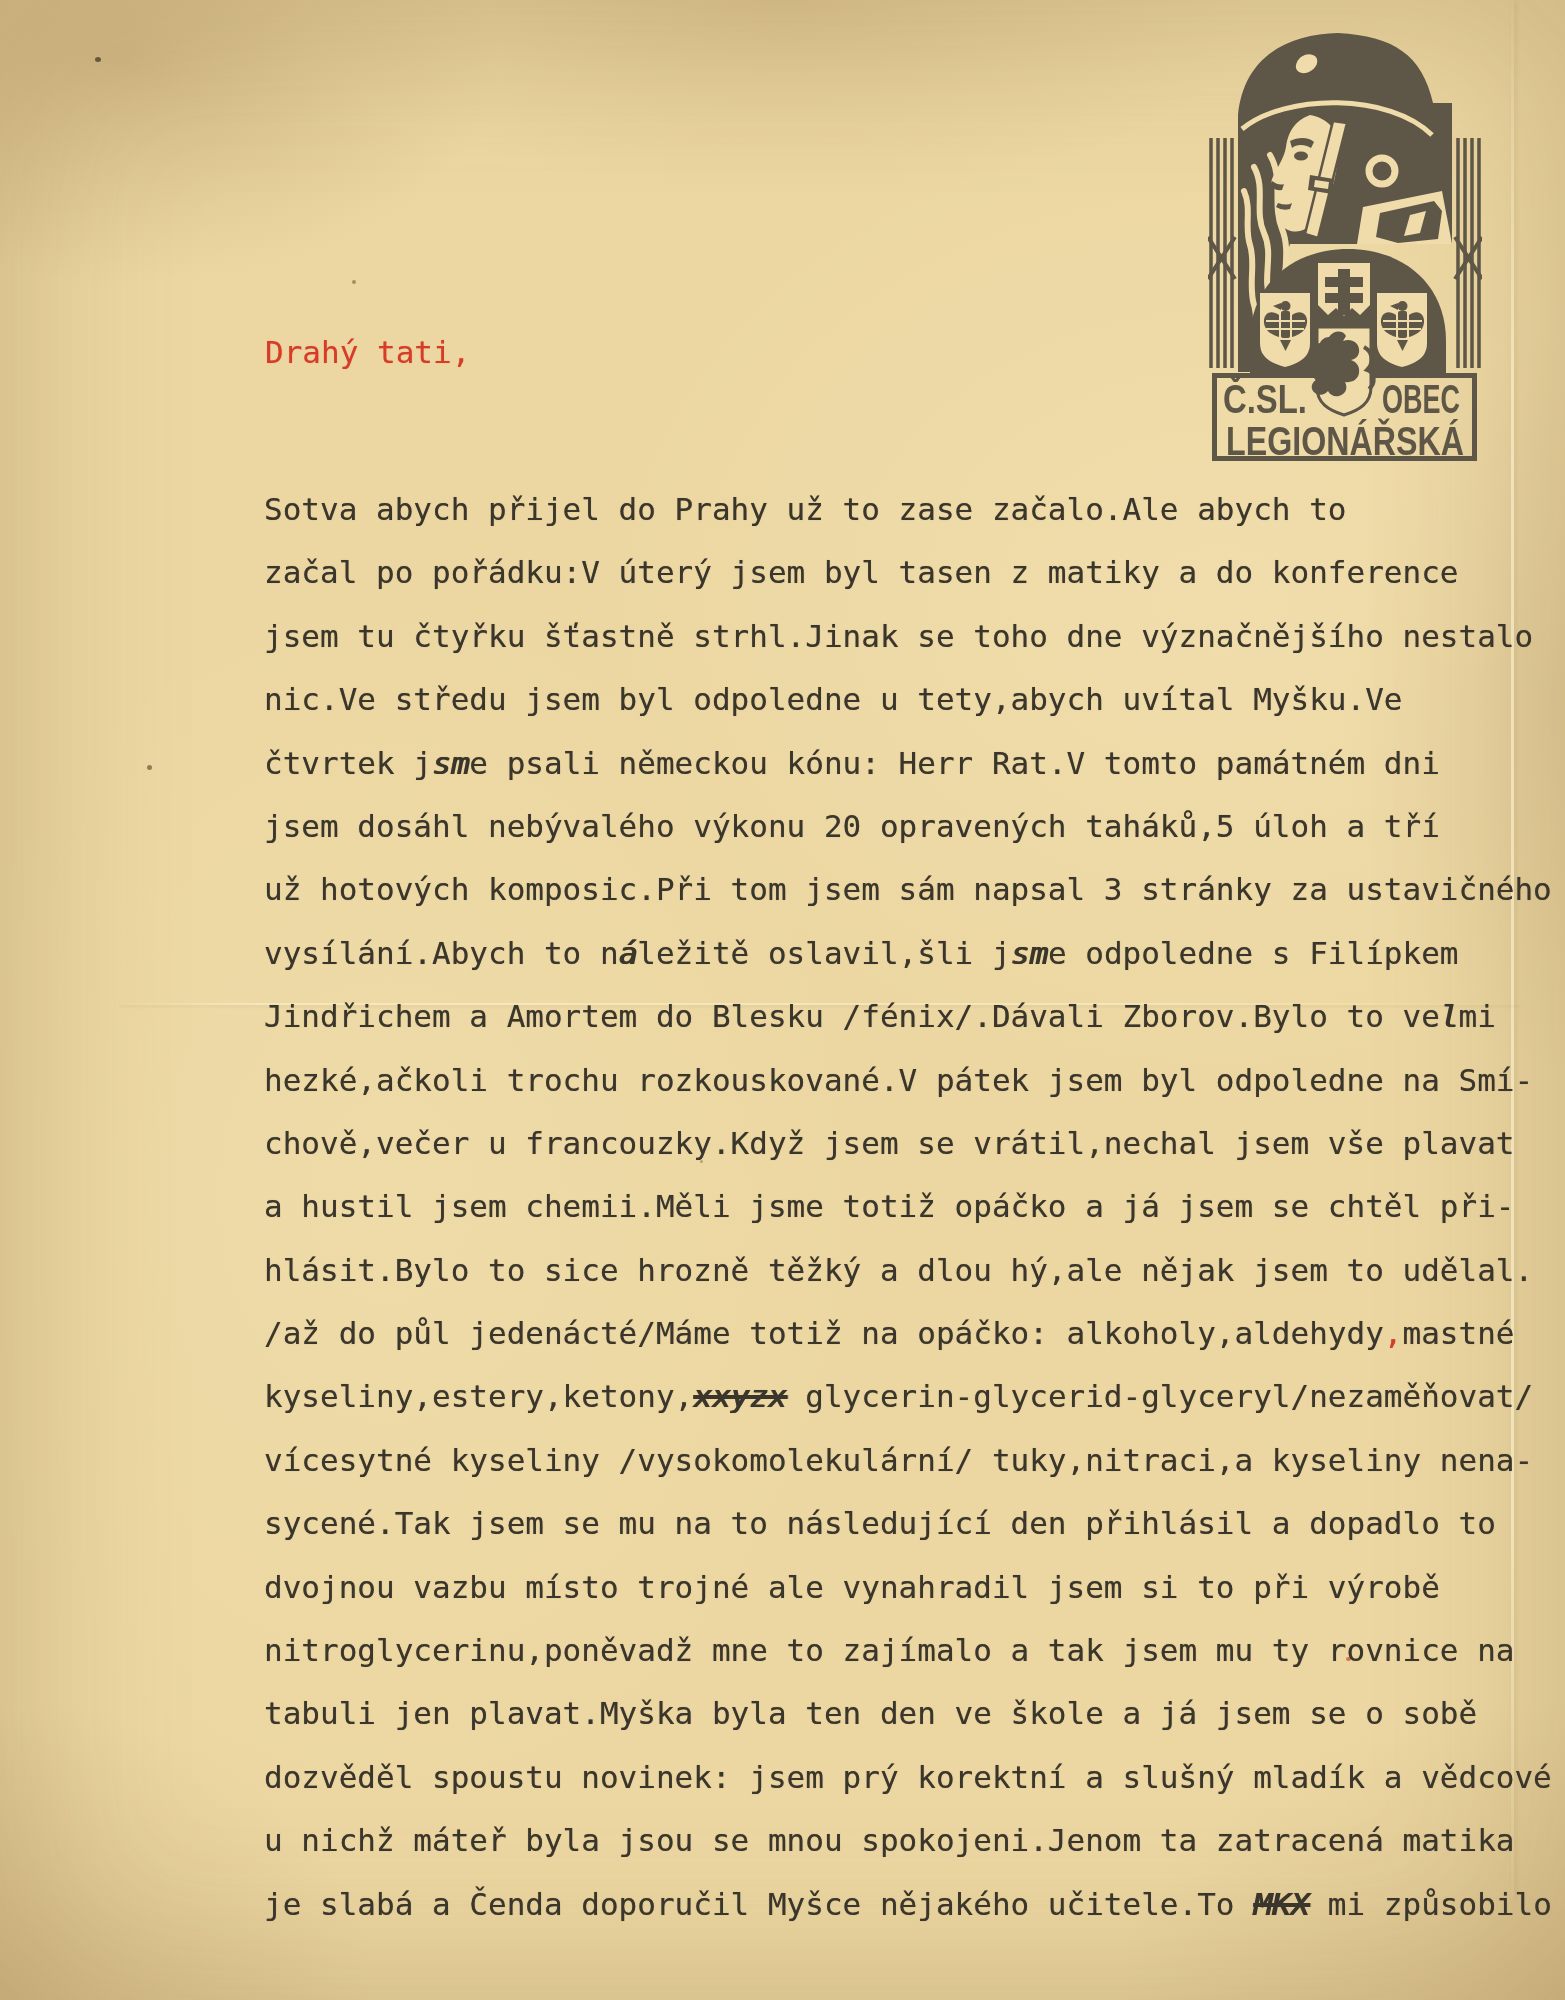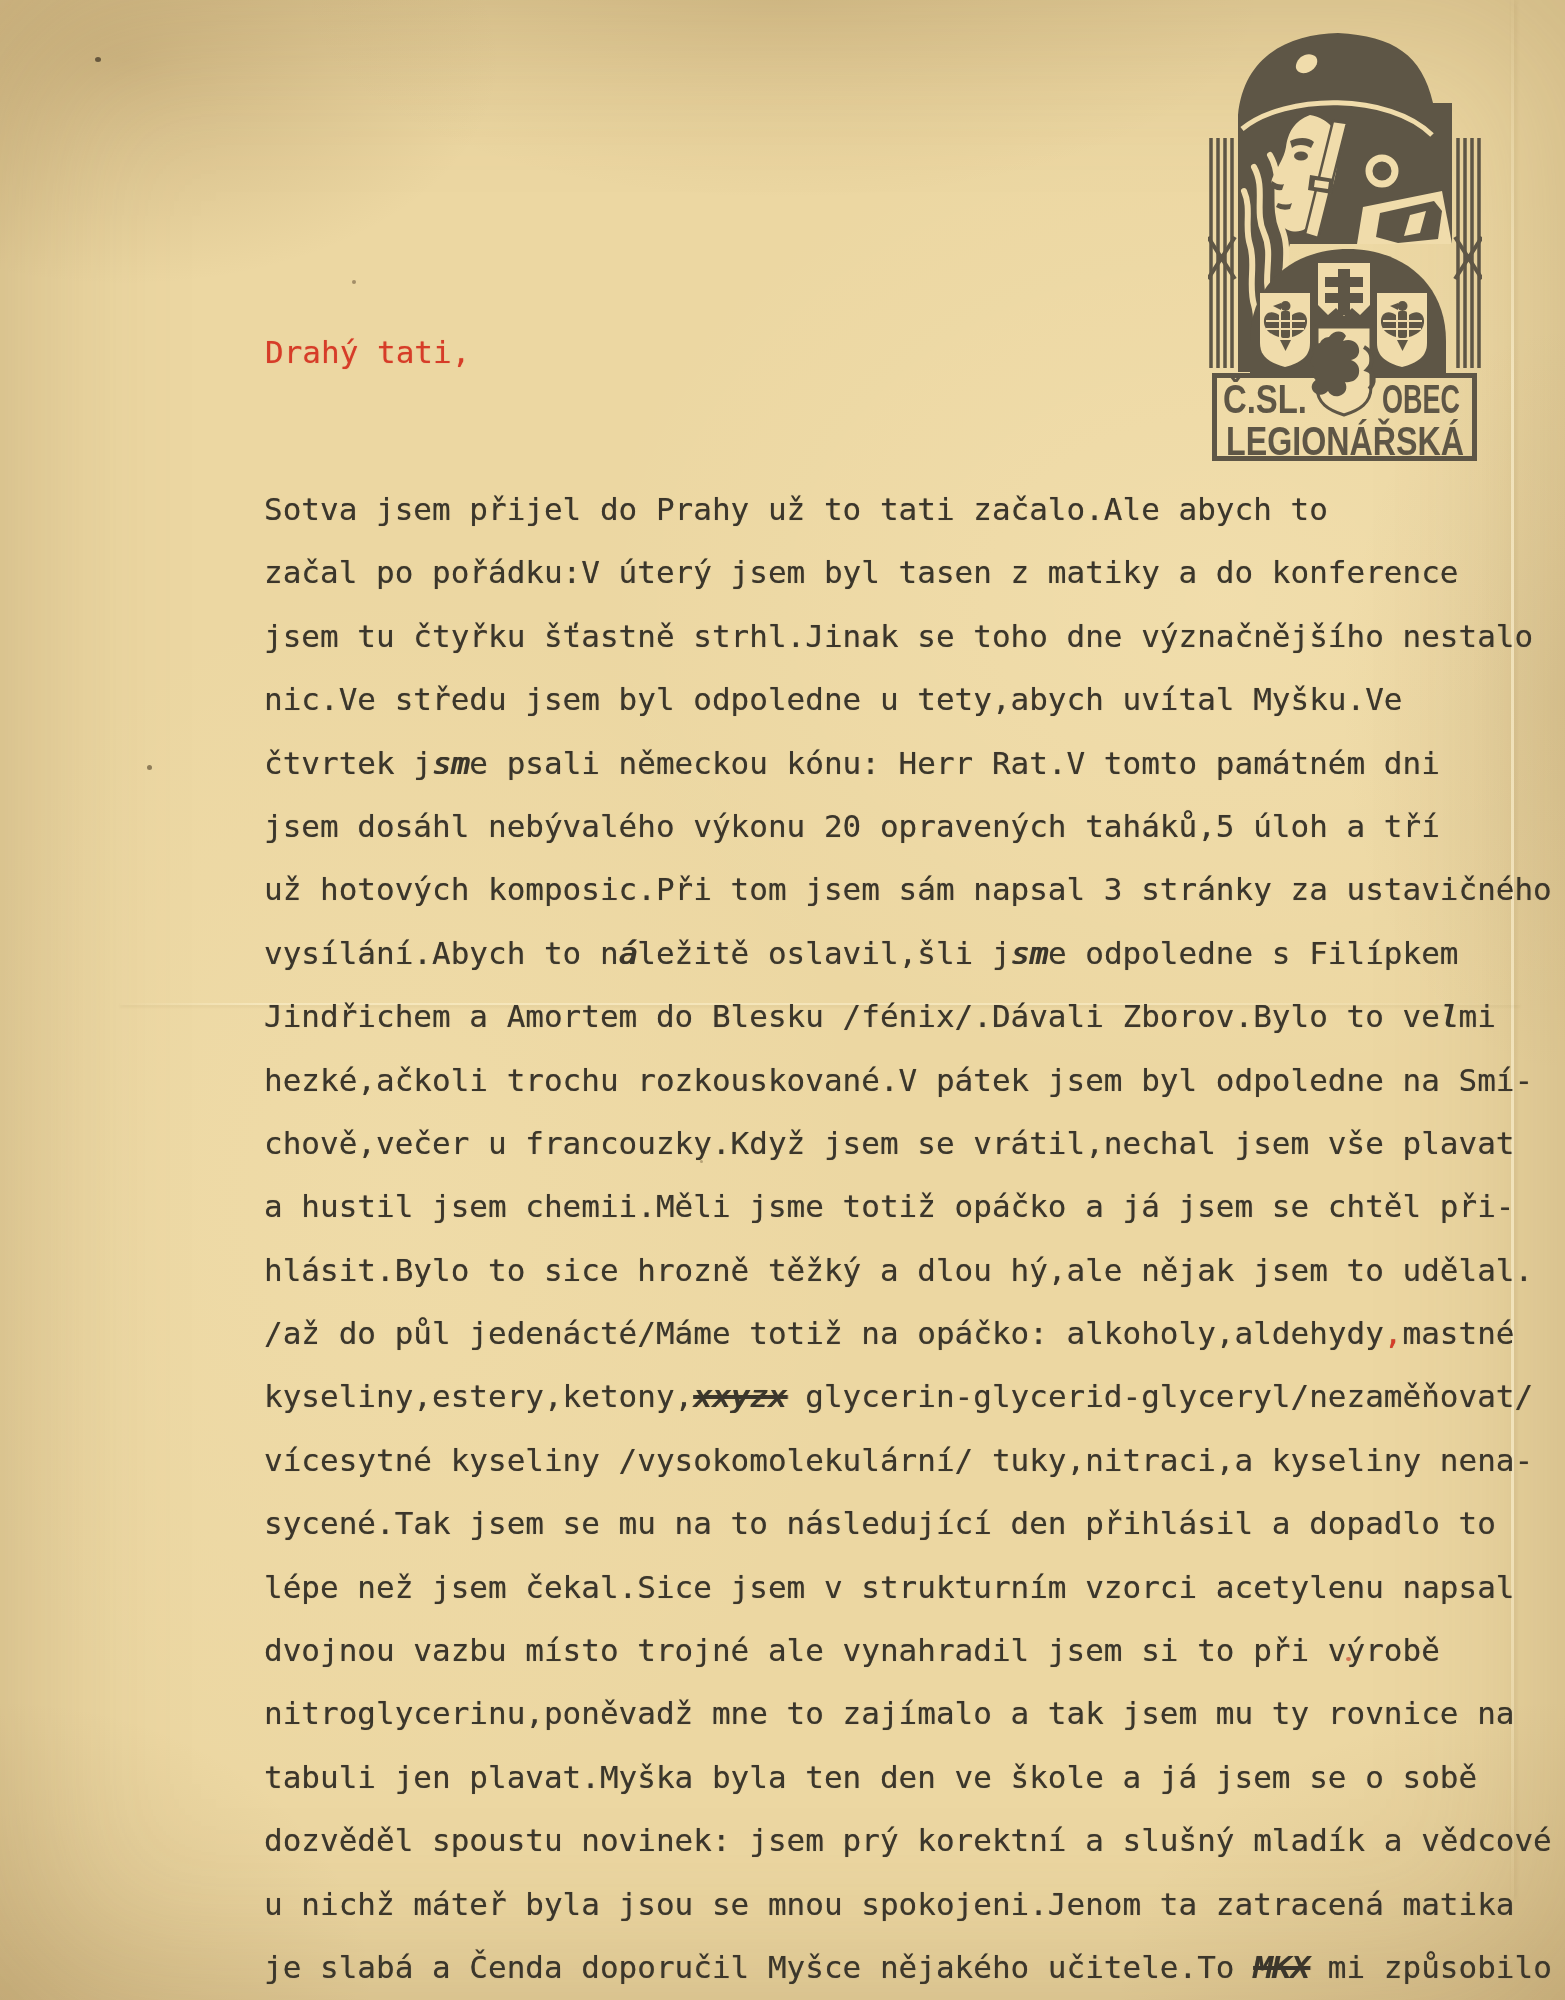--- a/index.html
+++ b/index.html
@@ -166,38 +166,37 @@
 
       <text x="57" y="382" text-anchor="middle" textLength="84" lengthAdjust="spacingAndGlyphs">Č.SL.</text>
       <text x="213" y="382" text-anchor="middle" textLength="78" lengthAdjust="spacingAndGlyphs">OBEC</text>
       <text x="137" y="424" text-anchor="middle" textLength="238" lengthAdjust="spacingAndGlyphs">LEGIONÁŘSKÁ</text>
     </svg>
   </div>
 
   <div class="salutation">Drahý tati,</div>
 
   <div class="letter-body">
-      <div class="line"><span>Sotva jsem přijel do Prahy už to tati začalo.Ale abych to</span></div>
+      <div class="line"><span>Sotva abych přijel do Prahy už to zase začalo.Ale abych to</span></div>
       <div class="line"><span>začal po pořádku:V úterý jsem byl tasen z matiky a do konference</span></div>
       <div class="line"><span>jsem tu čtyřku šťastně strhl.Jinak se toho dne význačnějšího nestalo</span></div>
       <div class="line"><span>nic.Ve středu jsem byl odpoledne u tety,abych uvítal Myšku.Ve</span></div>
       <div class="line"><span>čtvrtek j</span><span class="dbl">sm</span><span>e psali německou kónu: Herr Rat.V tomto památném dni</span></div>
       <div class="line"><span>jsem dosáhl nebývalého výkonu 20 opravených taháků,5 úloh a tří</span></div>
       <div class="line"><span>už hotových komposic.Při tom jsem sám napsal 3 stránky za ustavičného</span></div>
       <div class="line"><span>vysílání.Abych to n</span><span class="dbl">á</span><span>ležitě oslavil,šli j</span><span class="dbl">sm</span><span>e odpoledne s Filípkem</span></div>
       <div class="line"><span>Jindřichem a Amortem do Blesku /fénix/.Dávali Zborov.Bylo to ve</span><span class="dbl">l</span><span>mi</span></div>
       <div class="line"><span>hezké,ačkoli trochu rozkouskované.V pátek jsem byl odpoledne na Smí-</span></div>
       <div class="line"><span>chově,večer u francouzky.Když jsem se vrátil,nechal jsem vše plavat</span></div>
       <div class="line"><span>a hustil jsem chemii.Měli jsme totiž opáčko a já jsem se chtěl při-</span></div>
       <div class="line"><span>hlásit.Bylo to sice hrozně těžký a dlou hý,ale nějak jsem to udělal.</span></div>
       <div class="line"><span>/až do půl jedenácté/Máme totiž na opáčko: alkoholy,aldehydy</span><span class="red">,</span><span>mastné</span></div>
       <div class="line"><span>kyseliny,estery,ketony,</span><span class="strike dbl">xxyzx</span><span> glycerin-glycerid-glyceryl/nezaměňovat/</span></div>
       <div class="line"><span>vícesytné kyseliny /vysokomolekulární/ tuky,nitraci,a kyseliny nena-</span></div>
       <div class="line"><span>sycené.Tak jsem se mu na to následující den přihlásil a dopadlo to</span></div>
-      <div class="line"><span>lépe než jsem čekal.Sice jsem v strukturním vzorci acetylenu napsal</span></div>
       <div class="line"><span>dvojnou vazbu místo trojné ale vynahradil jsem si to při výrobě</span></div>
       <div class="line"><span>nitroglycerinu,poněvadž mne to zajímalo a tak jsem mu ty rovnice na</span></div>
       <div class="line"><span>tabuli jen plavat.Myška byla ten den ve škole a já jsem se o sobě</span></div>
       <div class="line"><span>dozvěděl spoustu novinek: jsem prý korektní a slušný mladík a vědcové</span></div>
       <div class="line"><span>u nichž máteř byla jsou se mnou spokojeni.Jenom ta zatracená matika</span></div>
       <div class="line"><span>je slabá a Čenda doporučil Myšce nějakého učitele.To </span><span class="strike dbl">MKX</span><span> mi způsobilo</span></div>
     </div>
 
 </div>
 

